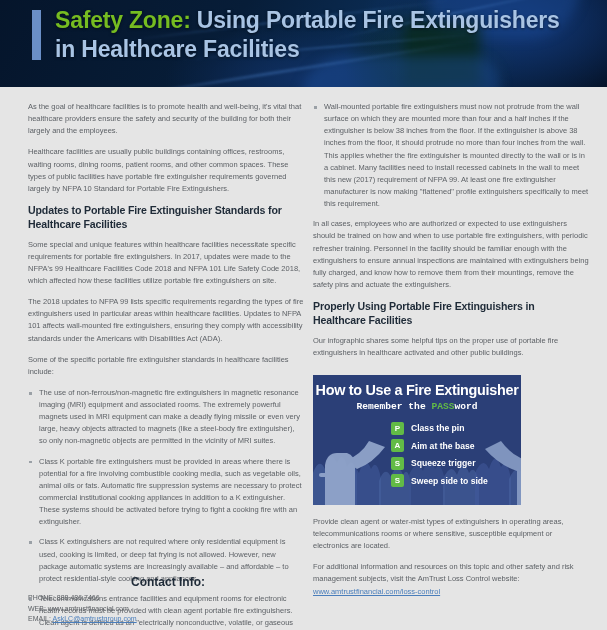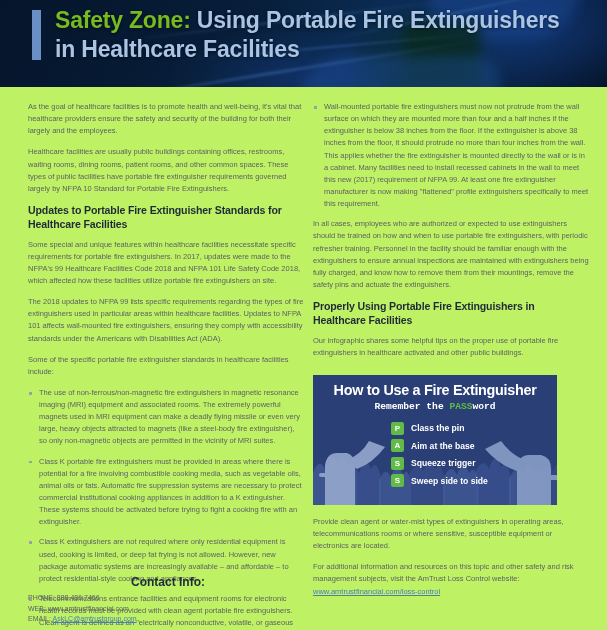--- a/index.html
+++ b/index.html
@@ -2,21 +2,21 @@
 <html><head>
 <meta charset="utf-8">
 <style>
   * { box-sizing: border-box; margin: 0; padding: 0; }
   html, body {
     width: 607px; height: 630px;
     background: #ffffff;
     font-family: "Liberation Sans", sans-serif;
     overflow: hidden;
   }
-  .page { position: relative; width: 607px; height: 630px; background: #bef264; }
+  .page { position: relative; width: 607px; height: 630px; background: #e5e5e5; }
 
   
   .banner {
     position: relative;
     width: 607px; height: 87px;
     background: #071a33;
     overflow: hidden;
   }
   .banner-photo {
     position: absolute; inset: 0;
@@ -113,21 +113,21 @@
     content: "";
     position: absolute;
     left: 1px; top: 5px;
     width: 2.6px; height: 2.6px;
     background: #9aa0a6;
   }
 
   
   .infographic {
     position: relative;
-    width: 244px; height: 130px;
+    width: 208px; height: 130px;
     background: #2b3f77;
     overflow: hidden;
     margin: 16px 0 11px 0;
   }
   .ig-flames { position: absolute; left: 0; bottom: 0; width: 248px; height: 70px; }
   .ig-ext { position: absolute; }
   .ig-ext-left  { left: 2px;  bottom: -8px; }
   .ig-ext-right { left: 150px; bottom: -14px; }
   .ig-title {
     position: relative;

